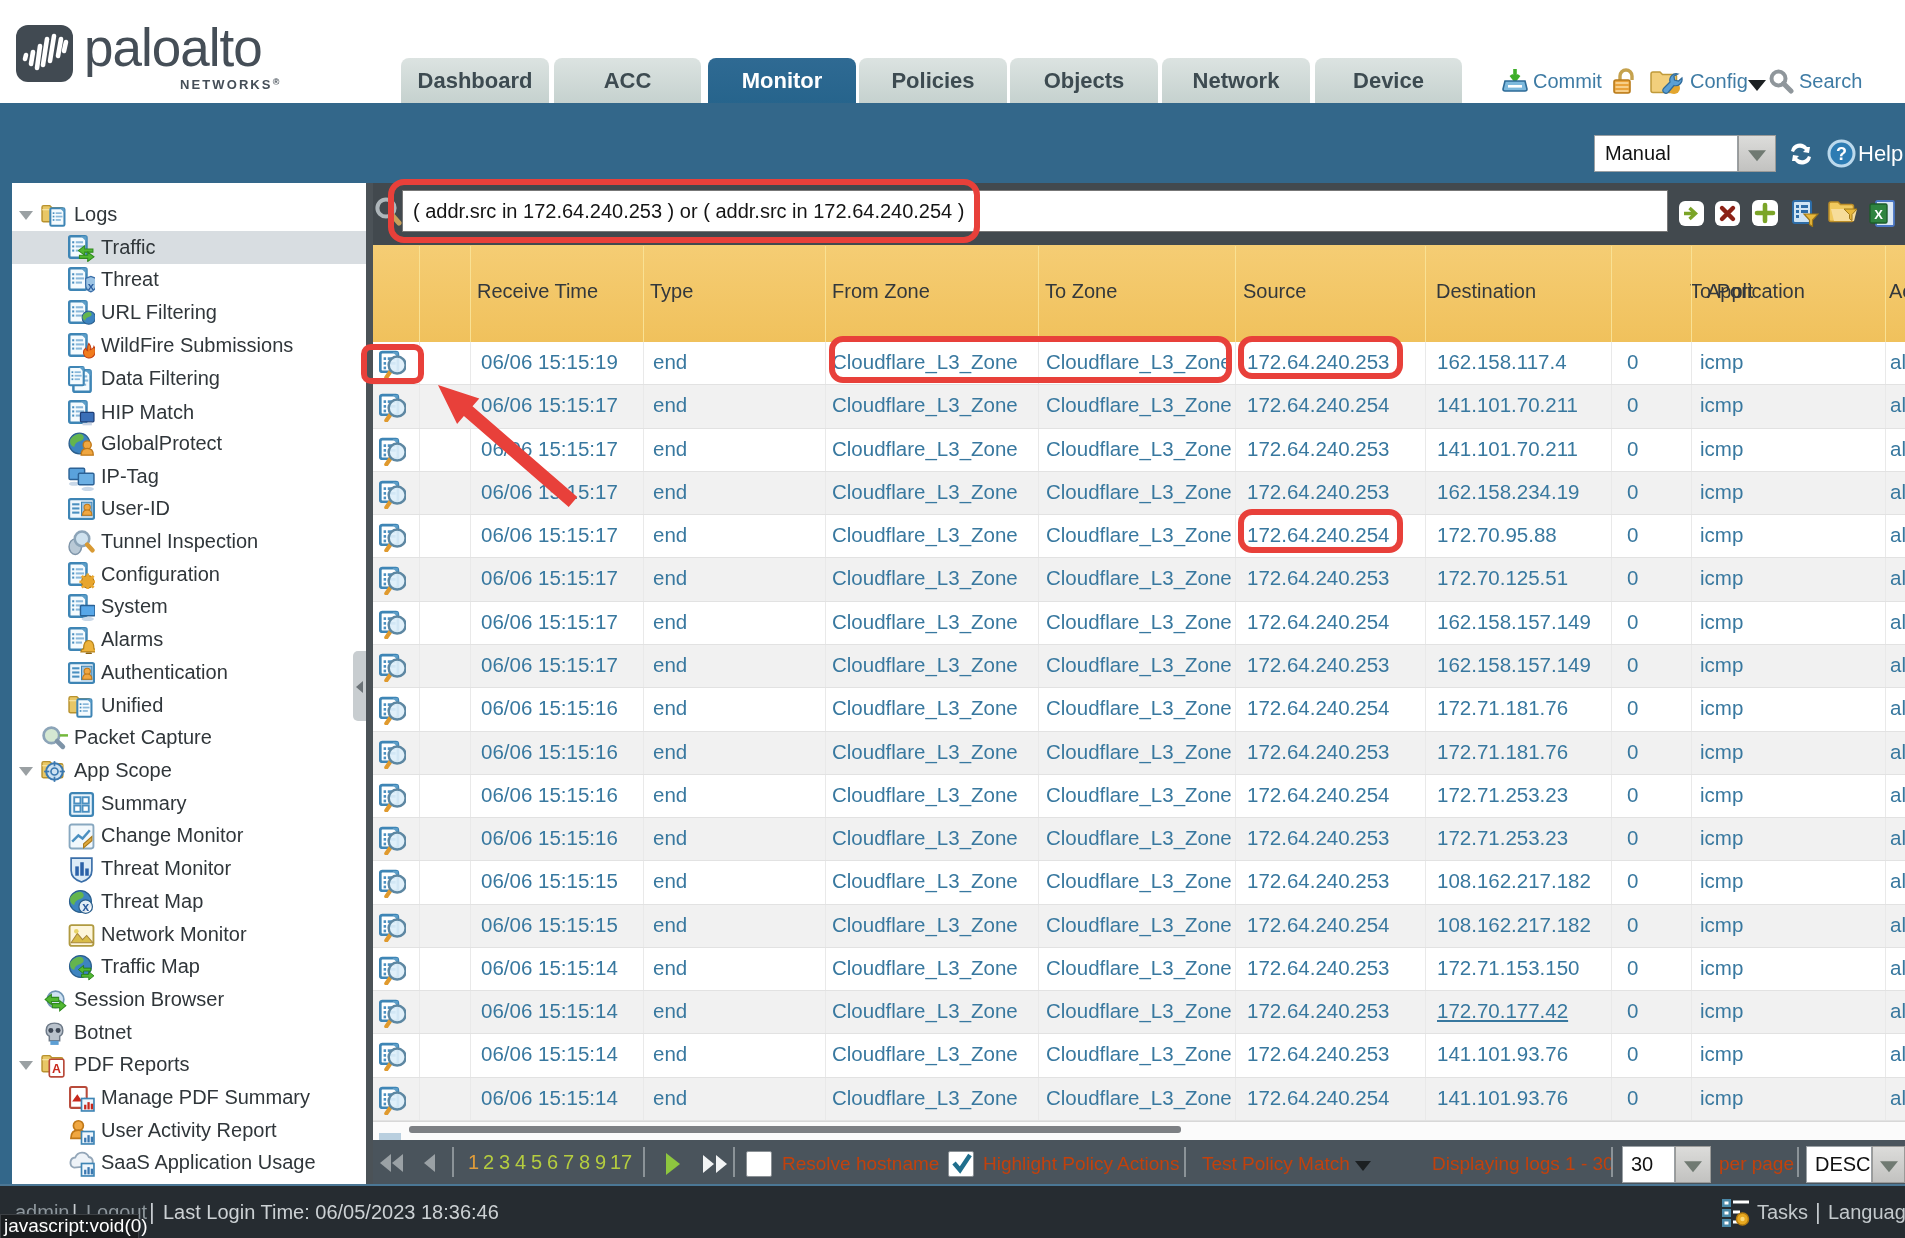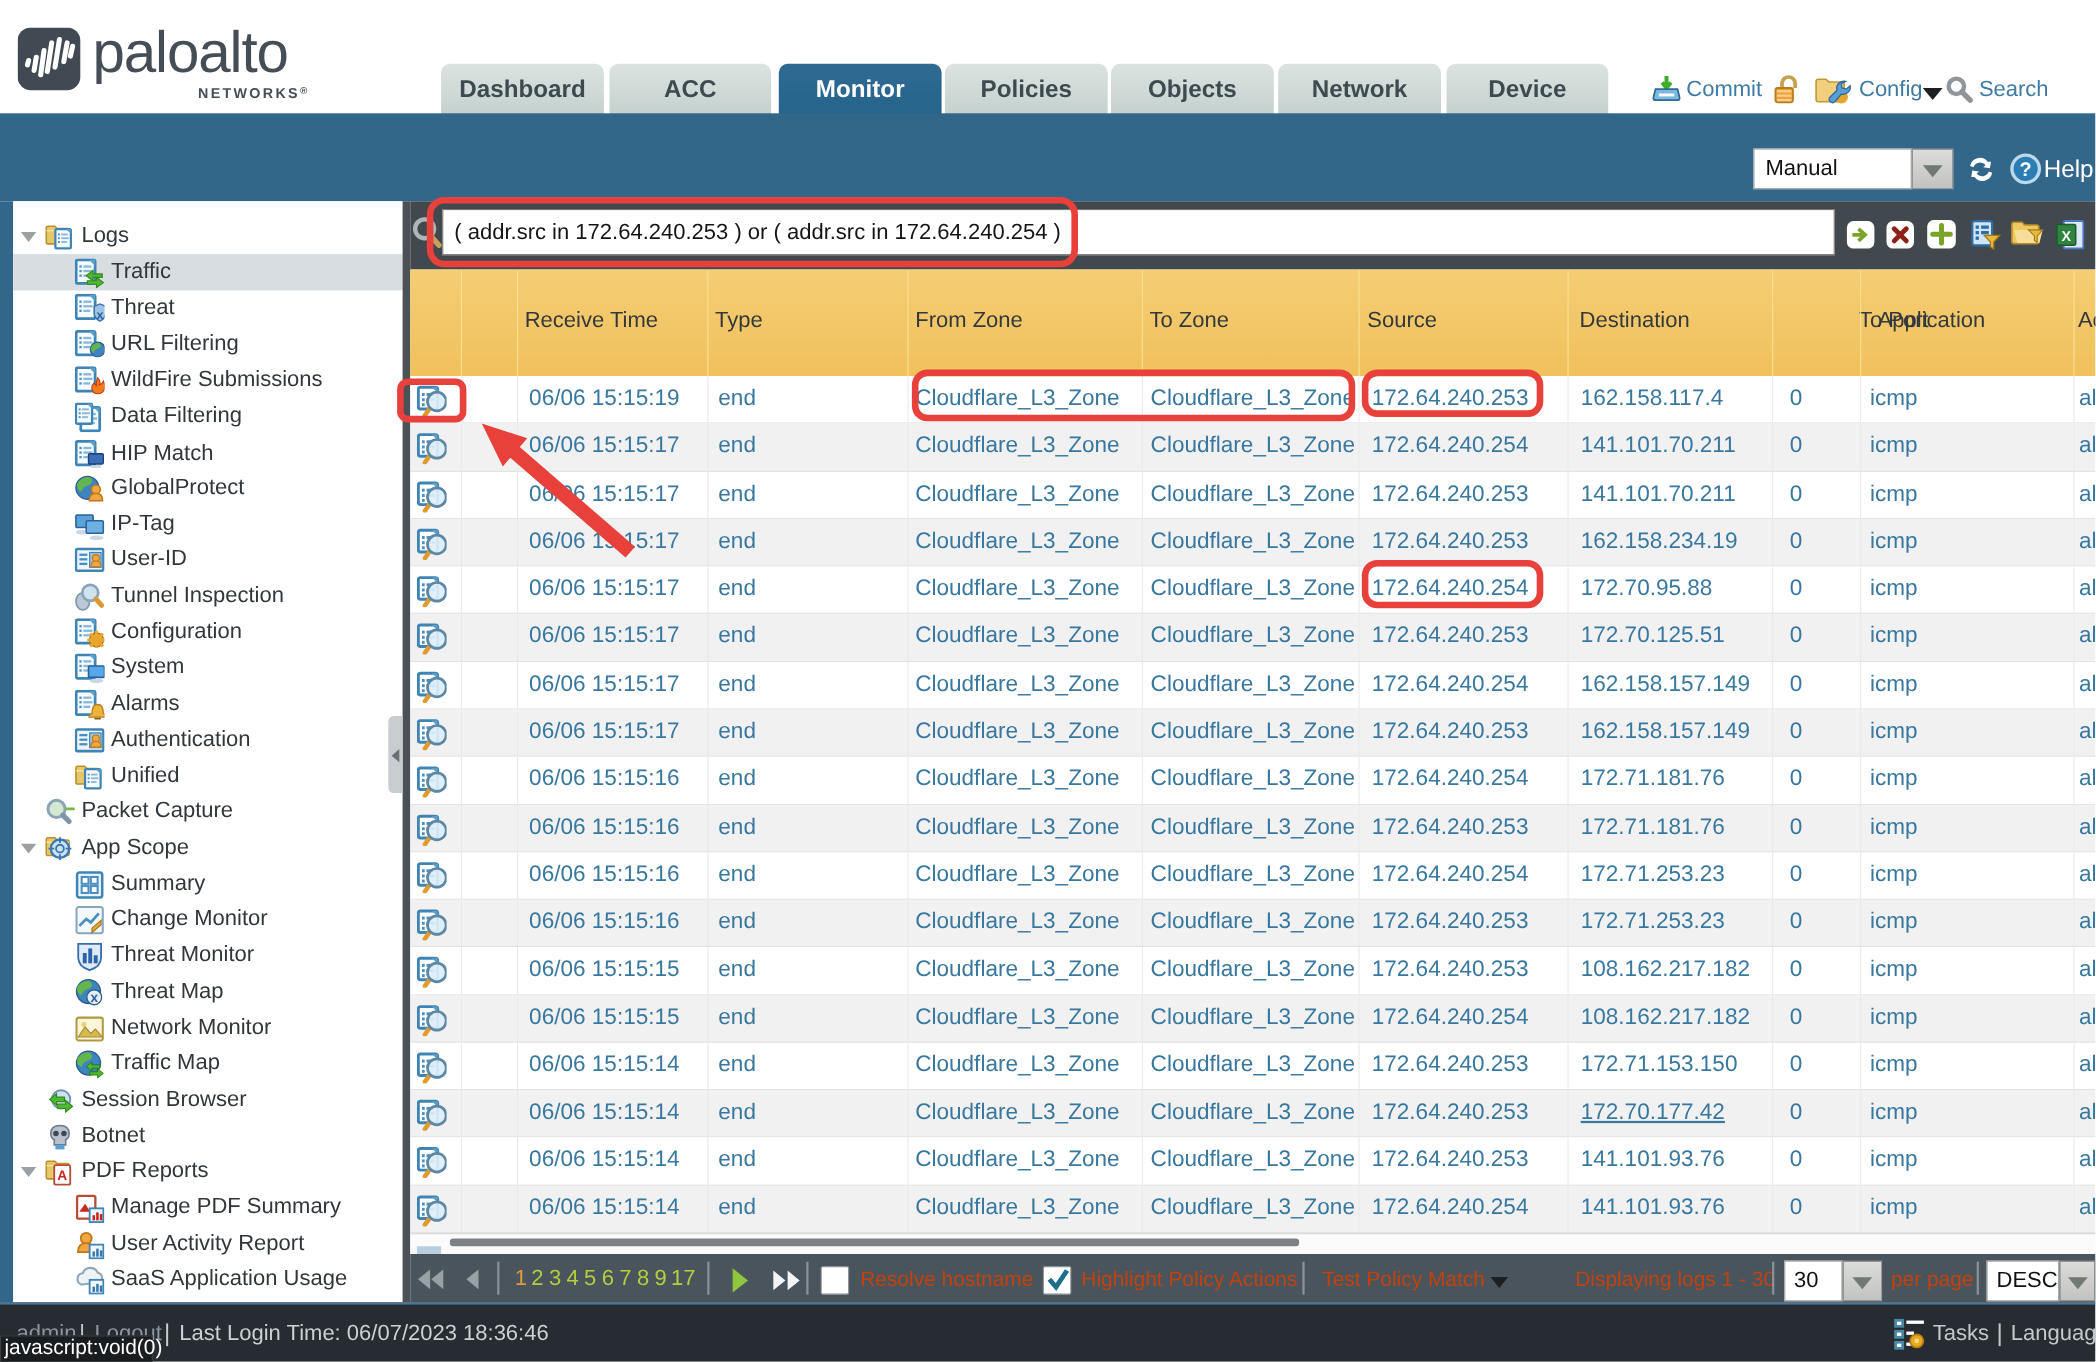--- a/index.html
+++ b/index.html
@@ -980,21 +980,21 @@
 <div class="combobtn" style="left:1675px;top:1146px;width:36px;height:37px"></div>
 <div class="ptxt" style="left:1719px">per page</div>
 <div class="psep" style="left:1797px"></div>
 <div class="abs" style="left:1806px;top:1146px;width:66px;height:37px;background:#fff;border:1px solid #9aa0a4;font-size:20px;line-height:35px;padding-left:8px;color:#111">DESC</div>
 <div class="combobtn" style="left:1872px;top:1146px;width:33px;height:37px"></div>
 <div class="abs" style="left:0;top:1184px;width:1905px;height:54px;background:#262c31;border-top:2px solid #4b7795"></div>
 <div class="stxt" style="left:15px;color:#8d969c">admin</div>
 <div class="stxt" style="left:72px;color:#c7ccd0">|</div>
 <div class="stxt" style="left:86px;color:#8d969c">Logout</div>
 <div class="stxt" style="left:149px;color:#c7ccd0;font-size:22px;top:1199px">|</div>
-<div class="stxt" style="left:163px">Last Login Time: 06/07/2023 18:36:46</div>
+<div class="stxt" style="left:163px">Last Login Time: 06/05/2023 18:36:46</div>
 <svg class="abs" style="left:1721px;top:1198px" width="32" height="30" viewBox="0 0 32 30">
 <g fill="#4a88a8">
       <rect x="1" y="1" width="9" height="8"></rect>
       <rect x="1" y="11" width="9" height="8"></rect>
       <rect x="1" y="21" width="9" height="8"></rect>
     </g>
 <g fill="#fff">
       <rect x="3.5" y="3.5" width="4" height="3"></rect>
       <rect x="3.5" y="13.5" width="4" height="3"></rect>
       <rect x="3.5" y="23.5" width="4" height="3"></rect>

